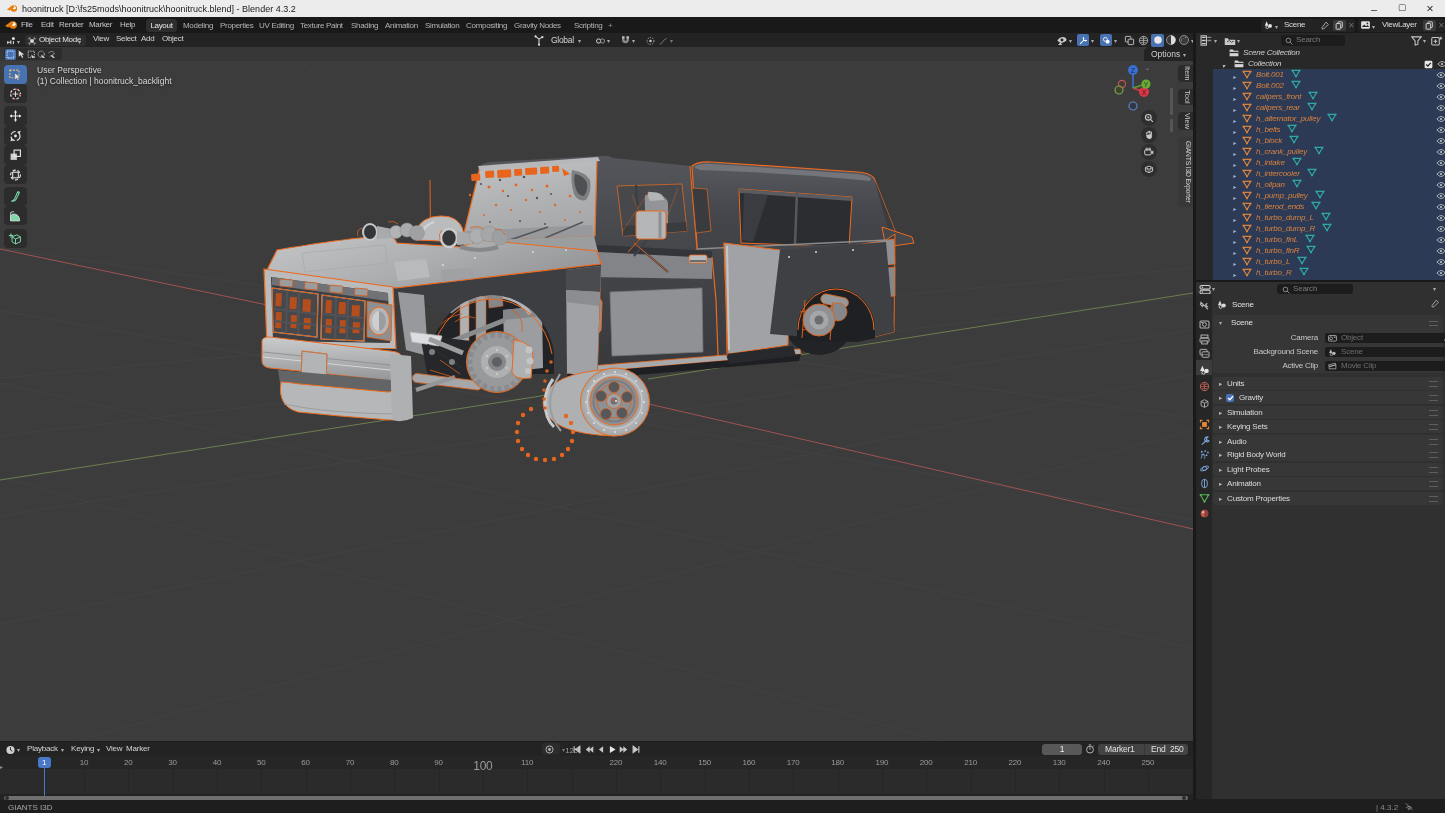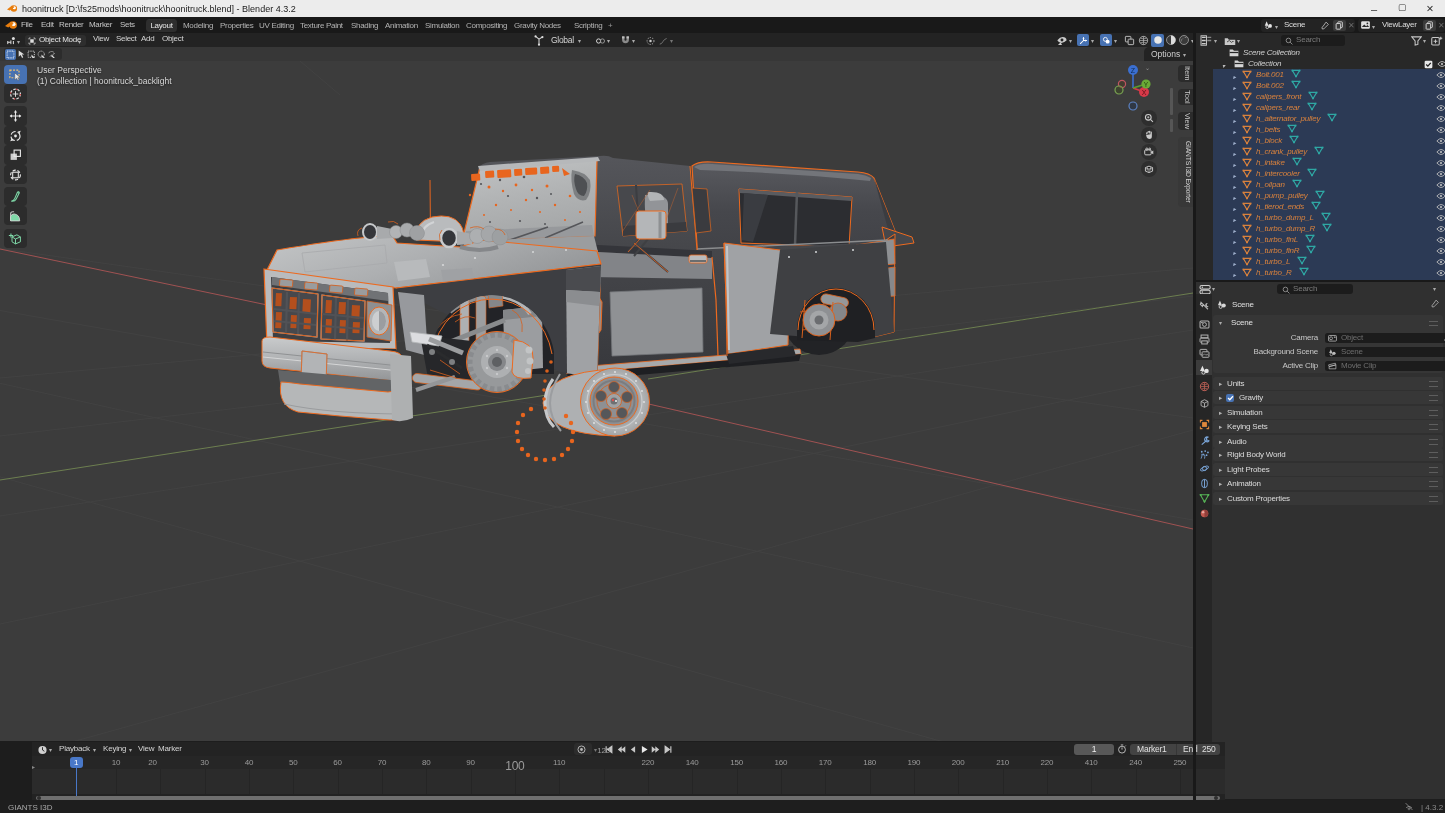--- a/index.html
+++ b/index.html
@@ -9,21 +9,21 @@
 #titlebar { position:absolute; left:0; top:0; width:1445px; height:17px; background:#ececec;
   color:#1b1b1b; font-size:9px; }
 #menubar { position:absolute; left:0; top:17px; width:1445px; height:16px; background:#191919;
   color:#c6c6c6; font-size:8px; letter-spacing:-0.3px; }
 #row2 { position:absolute; left:0; top:33px; width:1445px; height:14px; background:#232323;
   color:#d5d5d5; font-size:8px; letter-spacing:-0.3px; }
 #row3 { position:absolute; left:0; top:47px; width:1193px; height:14px; background:#373737; }
 #viewport { position:absolute; left:0; top:61px; width:1193px; height:680px; background:#3c3c3c; overflow:hidden; }
 #outliner { position:absolute; left:1196px; top:33px; width:249px; height:247px; background:#282828; overflow:hidden; font-size:8px; letter-spacing:-0.2px;}
 #props { position:absolute; left:1196px; top:282px; width:249px; height:517px; background:#303030; overflow:hidden; font-size:8px; letter-spacing:-0.2px;}
-#timeline { position:absolute; left:0; top:742px; width:1193px; height:71px; background:#232323; overflow:hidden; font-size:8px; letter-spacing:-0.2px;margin-left:32px; }
+#timeline { position:absolute; left:0; top:742px; width:1193px; height:71px; background:#232323; overflow:hidden; font-size:8px; letter-spacing:-0.2px; }
 #statusbar { position:absolute; left:0; top:800px; width:1445px; height:13px; background:#1e1e1e;
   color:#a8a8a8; font-size:8px; }
 .vsep { position:absolute; left:1193px; top:33px; width:3px; height:767px; background:#191919; }
 .hsep { position:absolute; left:1196px; top:280px; width:249px; height:2px; background:#191919; }
 .t { position:absolute; white-space:nowrap; }
 .caret { font-size:6px; color:#aaa; }
 .wtab { position:absolute; top:1.5px; height:13px; line-height:13px; color:#b4b4b4; }
 
 .orow { position:absolute; left:17px; width:249px; height:11px; line-height:11px; color:#cfcfcf;font-style:italic; }
 .orow.sel { background:#2c3a55; color:#d9823d; }
@@ -57,21 +57,21 @@
 <div id="menubar">
   <svg class="abs" style="left:5px;top:3px" width="13" height="10" viewBox="0 0 24 18">
       <circle cx="15" cy="9" r="7" fill="#e87d0d"></circle>
       <circle cx="16" cy="7.5" r="3.4" fill="#fff"></circle>
       <path d="M0 11 L11 2.5 L16 6.5 L6 13.5 Z" fill="#e87d0d"></path>
     </svg>
   <span class="t" style="left:21px;top:2.5px">File</span>
   <span class="t" style="left:41px;top:2.5px">Edit</span>
   <span class="t" style="left:59px;top:2.5px">Render</span>
   <span class="t" style="left:89px;top:2.5px">Marker</span>
-  <span class="t" style="left:120px;top:2.5px">Sets</span>
+  <span class="t" style="left:120px;top:2.5px">Help</span>
   <span class="wtab" style="left:146px;width:31px;background:#2e2e2e;border-radius:3.5px;color:#e8e8e8;text-align:center">Layout</span>
   <span class="wtab" style="left:183px">Modeling</span>
   <span class="wtab" style="left:220px">Properties</span>
   <span class="wtab" style="left:259px">UV Editing</span>
   <span class="wtab" style="left:300px">Texture Paint</span>
   <span class="wtab" style="left:351px">Shading</span>
   <span class="wtab" style="left:385px">Animation</span>
   <span class="wtab" style="left:425px">Simulation</span>
   <span class="wtab" style="left:466px">Compositing</span>
   <span class="wtab" style="left:514px">Gravity Nodes</span>
@@ -1490,55 +1490,55 @@
   <span class="abs" style="left:793.2px;top:27px;width:1px;height:25px;background:#252525"></span>
   <span class="abs" style="left:837.6px;top:27px;width:1px;height:25px;background:#252525"></span>
   <span class="abs" style="left:881.9px;top:27px;width:1px;height:25px;background:#252525"></span>
   <span class="abs" style="left:926.2px;top:27px;width:1px;height:25px;background:#252525"></span>
   <span class="abs" style="left:970.6px;top:27px;width:1px;height:25px;background:#252525"></span>
   <span class="abs" style="left:1014.9px;top:27px;width:1px;height:25px;background:#252525"></span>
   <span class="abs" style="left:1059.2px;top:27px;width:1px;height:25px;background:#252525"></span>
   <span class="abs" style="left:1103.6px;top:27px;width:1px;height:25px;background:#252525"></span>
   <span class="abs" style="left:1147.9px;top:27px;width:1px;height:25px;background:#252525"></span>
   <span class="abs" style="left:71.9px;top:16px;width:24px;text-align:center;color:#9b9b9b;font-size:8px">10</span>
-  <span class="abs" style="left:116.2px;top:16px;width:24px;color:#9b9b9b;font-size:8px">20</span>
+  <span class="abs" style="left:116.2px;top:16px;width:24px;text-align:center;color:#9b9b9b;font-size:8px">20</span>
   <span class="abs" style="left:160.6px;top:16px;width:24px;text-align:center;color:#9b9b9b;font-size:8px">30</span>
   <span class="abs" style="left:204.9px;top:16px;width:24px;text-align:center;color:#9b9b9b;font-size:8px">40</span>
   <span class="abs" style="left:249.2px;top:16px;width:24px;text-align:center;color:#9b9b9b;font-size:8px">50</span>
   <span class="abs" style="left:293.6px;top:16px;width:24px;text-align:center;color:#9b9b9b;font-size:8px">60</span>
   <span class="abs" style="left:337.9px;top:16px;width:24px;text-align:center;color:#9b9b9b;font-size:8px">70</span>
   <span class="abs" style="left:382.2px;top:16px;width:24px;text-align:center;color:#9b9b9b;font-size:8px">80</span>
   <span class="abs" style="left:426.6px;top:16px;width:24px;text-align:center;color:#9b9b9b;font-size:8px">90</span>
   <span class="abs" style="left:470.9px;top:17px;width:24px;text-align:center;color:#9b9b9b;font-size:12px">100</span>
   <span class="abs" style="left:515.2px;top:16px;width:24px;text-align:center;color:#9b9b9b;font-size:8px">110</span>
   <span class="abs" style="left:559.6px;top:4px;width:24px;text-align:center;color:#9b9b9b;font-size:8px">120</span>
   <span class="abs" style="left:603.9px;top:16px;width:24px;text-align:center;color:#9b9b9b;font-size:8px">220</span>
   <span class="abs" style="left:648.2px;top:16px;width:24px;text-align:center;color:#9b9b9b;font-size:8px">140</span>
   <span class="abs" style="left:692.6px;top:16px;width:24px;text-align:center;color:#9b9b9b;font-size:8px">150</span>
   <span class="abs" style="left:736.9px;top:16px;width:24px;text-align:center;color:#9b9b9b;font-size:8px">160</span>
   <span class="abs" style="left:781.2px;top:16px;width:24px;text-align:center;color:#9b9b9b;font-size:8px">170</span>
   <span class="abs" style="left:825.6px;top:16px;width:24px;text-align:center;color:#9b9b9b;font-size:8px">180</span>
   <span class="abs" style="left:869.9px;top:16px;width:24px;text-align:center;color:#9b9b9b;font-size:8px">190</span>
   <span class="abs" style="left:914.2px;top:16px;width:24px;text-align:center;color:#9b9b9b;font-size:8px">200</span>
   <span class="abs" style="left:958.6px;top:16px;width:24px;text-align:center;color:#9b9b9b;font-size:8px">210</span>
   <span class="abs" style="left:1002.9px;top:16px;width:24px;text-align:center;color:#9b9b9b;font-size:8px">220</span>
-  <span class="abs" style="left:1047.2px;top:16px;width:24px;text-align:center;color:#9b9b9b;font-size:8px">410</span>
+  <span class="abs" style="left:1047.2px;top:16px;width:24px;text-align:center;color:#9b9b9b;font-size:8px">130</span>
   <span class="abs" style="left:1091.6px;top:16px;width:24px;text-align:center;color:#9b9b9b;font-size:8px">240</span>
   <span class="abs" style="left:1135.9px;top:16px;width:24px;text-align:center;color:#9b9b9b;font-size:8px">250</span>
   <span class="abs" style="left:37.5px;top:15px;width:13px;height:11px;background:#4978c8;border-radius:3px;color:#fff;font-size:8px;text-align:center;line-height:11px">1</span>
   <span class="abs" style="left:43.5px;top:26px;width:1.5px;height:31px;background:#4978c8"></span>
   <span class="abs" style="left:4px;top:53.5px;width:1184px;height:4.5px;background:#6f6f6f;border-radius:2.5px"></span>
   <span class="abs" style="left:5px;top:54px;width:4px;height:4px;background:#2e2e2e;border-radius:2px"></span>
     <span class="abs" style="left:1182px;top:54px;width:4px;height:4px;background:#2e2e2e;border-radius:2px"></span>
   <span class="abs" style="left:0px;top:21px;color:#888;font-size:6px">▸</span>
 </div>
 
 <div id="statusbar">
   <span class="t" style="left:8px;top:2.5px">GIANTS I3D</span>
   <svg class="abs" style="left:1404px;top:2px" width="10" height="9" viewBox="0 0 16 16">
       <path d="M3 10 Q8 5 13 10 M5.5 12 Q8 9.5 10.5 12" stroke="#999" stroke-width="1.4" fill="none"></path>
       <circle cx="8" cy="13.5" r="1.2" fill="#999"></circle>
       <path d="M2 2 L14 14" stroke="#999" stroke-width="1.4"></path>
     </svg>
-  <span class="t" style="left:1421px;top:2.5px;color:#8a8a8a">| 4.3.2</span>
+  <span class="t" style="left:1376px;top:2.5px;color:#8a8a8a">| 4.3.2</span>
 </div>
 <div class="vsep"></div>
 <div class="hsep"></div>
 
 </body></html>

